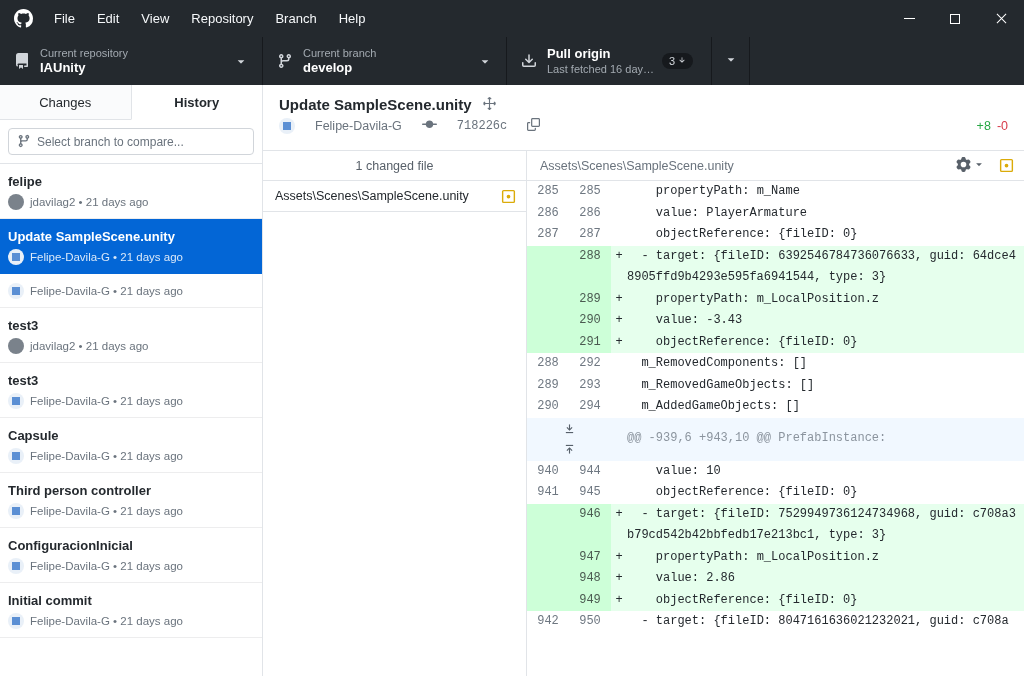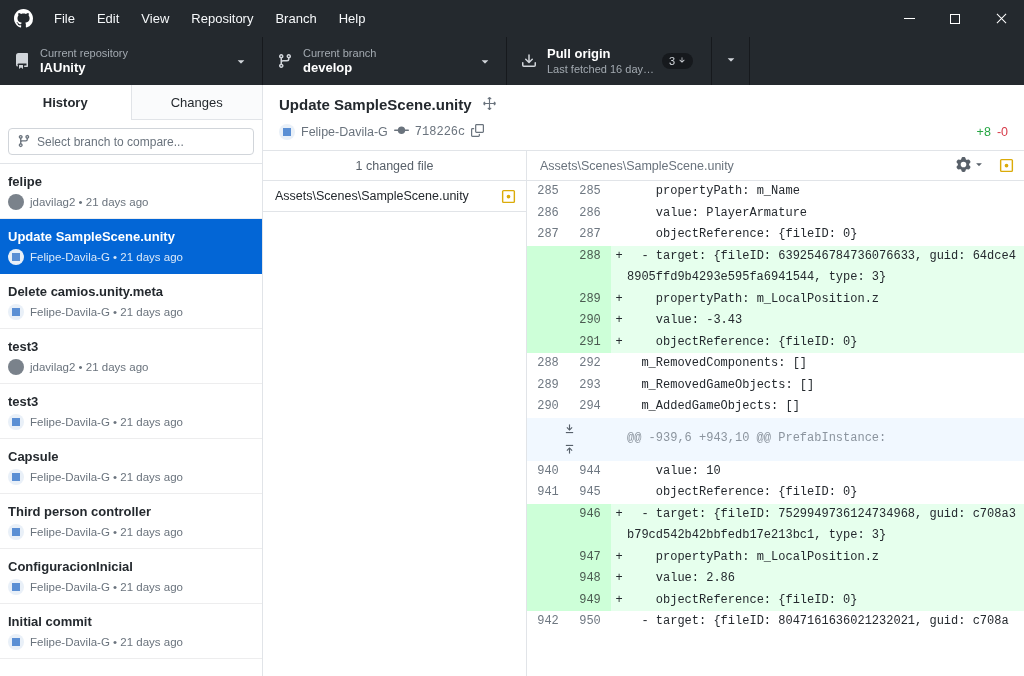--- a/index.html
+++ b/index.html
@@ -53,21 +53,21 @@
   .commit.selected .c-meta { color:rgba(255,255,255,.85); }
   .avatar { width:16px; height:16px; border-radius:50%; flex:none; }
   .avatar.photo { background:radial-gradient(circle at 50% 38%, #d8dcе1 0%, #aab1b9 45%, #596069 100%); background-color:#7a828b; }
   .avatar.identicon { background-color:#e9f0f8; background-image:linear-gradient(#5b8fd4,#5b8fd4); background-size:8px 8px; background-position:center; background-repeat:no-repeat; }
 
   
   .main { flex:1; display:flex; flex-direction:column; min-width:0; }
   .commit-header { padding:9px 16px 0 16px; height:66px; border-bottom:1px solid #e1e4e8; flex:none; }
   .ch-row1 { display:flex; align-items:center; gap:10px; }
   .ch-title { font-size:15px; font-weight:700; line-height:22px; }
-  .ch-row2 { display:flex; align-items:center; margin-top:7px; font-size:12.5px; color:#6a737d; gap:6px; }
+  .ch-row2 { display:flex; align-items:center; margin-top:1px; font-size:12.5px; color:#6a737d; gap:20px; }
   .ch-hash { font-family:"Liberation Mono","DejaVu Sans Mono",monospace; font-size:12px; }
   .ch-stats { margin-left:auto; font-size:12.5px; display:flex; gap:6px; }
   .stat-add { color:#28a745; }
   .stat-del { color:#d73a49; }
 
   .panel-headers { display:flex; height:30px; border-bottom:1px solid #e1e4e8; flex:none; }
   .files-header { width:264px; flex:none; border-right:1px solid #e1e4e8; display:flex; align-items:center; justify-content:center; font-size:12.5px; color:#586069; }
   .diff-header { flex:1; display:flex; align-items:center; padding:0 10px 0 13px; font-size:12.5px; color:#6a737d; min-width:0; }
   .diff-header .path { white-space:nowrap; overflow:hidden; text-overflow:ellipsis; }
   .dh-gear { margin-left:auto; display:flex; align-items:center; gap:2px; cursor:default; }
@@ -179,22 +179,22 @@
     <span><svg width="14" height="14" viewBox="0 0 16 16" fill="#d1d5da">
           <path d="M4.427 7.427l3.396 3.396a.25.25 0 0 0 .354 0l3.396-3.396A.25.25 0 0 0 11.396 7H4.604a.25.25 0 0 0-.177.427z"></path>
         </svg></span>
   </div>
 </div>
 
 <div class="app">
 
   <div class="sidebar">
     <div class="tabs">
+      <div class="tab">Changes</div>
       <div class="tab active">History</div>
-      <div class="tab">Changes</div>
     </div>
     <div class="filter-row">
       <span class="filter-icon">
         <svg width="14" height="14" viewBox="0 0 16 16" fill="#6a737d">
             <path d="M9.5 3.25a2.25 2.25 0 1 1 3 2.122V6A2.5 2.5 0 0 1 10 8.5H6a1 1 0 0 0-1 1v1.128a2.251 2.251 0 1 1-1.5 0V5.372a2.25 2.25 0 1 1 1.5 0v1.836A2.492 2.492 0 0 1 6 7h4a1 1 0 0 0 1-1v-.628A2.25 2.25 0 0 1 9.5 3.25zm-6 0a.75.75 0 1 0 1.5 0 .75.75 0 0 0-1.5 0zm8.25-.75a.75.75 0 1 0 0 1.5.75.75 0 0 0 0-1.5zM4.25 12a.75.75 0 1 0 0 1.5.75.75 0 0 0 0-1.5z"></path>
           </svg>
       </span>
       <input type="text" placeholder="Select branch to compare..." style="">
     </div>
     <div class="commits">
@@ -206,21 +206,20 @@
           </div>
         </div>
         <div class="commit selected">
           <div class="c-title">Update SampleScene.unity</div>
           <div class="c-meta">
             <span class="avatar identicon"></span>
             <span>Felipe-Davila-G • 21 days ago</span>
           </div>
         </div>
         <div class="commit">
-          <div class="c-title">Delete camios.unity.meta</div>
           <div class="c-meta">
             <span class="avatar identicon"></span>
             <span>Felipe-Davila-G • 21 days ago</span>
           </div>
         </div>
         <div class="commit">
           <div class="c-title">test3</div>
           <div class="c-meta">
             <span class="avatar photo"></span>
             <span>jdavilag2 • 21 days ago</span>

